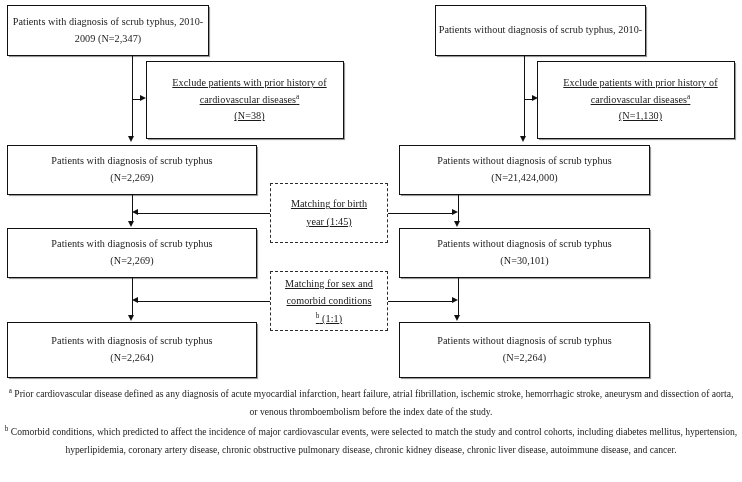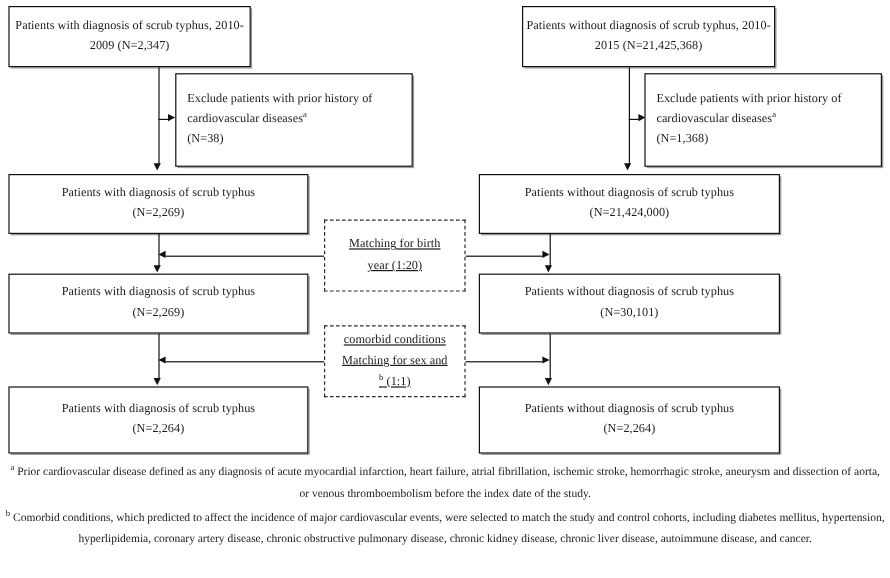--- a/index.html
+++ b/index.html
@@ -35,24 +35,25 @@
     justify-content: center;
     text-align: center;
     font-size: 10.2px;
     line-height: 1.62;
     letter-spacing: 0.05px;
     box-shadow: 1.5px 1.5px 0 -0.4px #9a9a9a;
   }
   .box .ln { display: block; white-space: nowrap; }
 
   .box.left-align {
-    align-items: flex-start;
+    align-items: center;
     text-align: left;
     padding-left: 9px;
     justify-content: center;
+    text-decoration: underline;
   }
 
   .box.dashed {
     border: 1.2px dashed #2b2b2b;
     box-shadow: none;
     font-size: 10.2px;
     line-height: 1.72;
     text-decoration: underline;
   }
 
@@ -156,44 +157,43 @@
   <div class="hline" style="left:138px; top:301px; width:132px;"></div>
   <div class="arrow-left" style="left:132px; top:297.4px;"></div>
 
   <div class="box" style="left:7px; top:322px; width:250px; height:56px;">
     <span class="ln">Patients with diagnosis of scrub typhus</span>
     <span class="ln">(N=2,264)</span>
   </div>
 
   <div class="box dashed" style="left:270px; top:183px; width:118px; height:60px;">
     <span class="ln">Matching for birth</span>
-    <span class="ln">year (1:20)</span>
+    <span class="ln">year (1:45)</span>
   </div>
 
   <div class="box dashed" style="left:270px; top:271px; width:118px; height:60px;">
+    <span class="ln">Matching for sex and</span>
     <span class="ln">comorbid conditions</span>
-    <span class="ln">Matching for sex and</span>
     <span class="ln"><span class="sup">b</span> <span>(1:1)</span></span>
   </div>
 
   <div class="box" style="left:399px; top:5px; width:211px; height:51px;margin-left:36px;">
     <span class="ln">Patients without diagnosis of scrub typhus, 2010-</span>
-    <span class="ln">2015 (N=21,425,368)</span>
   </div>
 
   <div class="vline" style="left:524px; top:56px; height:81px;"></div>
   <div class="arrow-down" style="left:520.4px; top:136px;"></div>
 
   <div class="hline" style="left:524px; top:99px; width:9px;"></div>
   <div class="arrow-right" style="left:532px; top:95.4px;"></div>
 
   <div class="box left-align" style="left:537px; top:61px; width:198px; height:78px;">
     <span class="ln">Exclude patients with prior history of</span>
     <span class="ln"><span>cardiovascular diseases</span><span class="sup">a</span></span>
-    <span class="ln">(N=1,368)</span>
+    <span class="ln">(N=1,130)</span>
   </div>
 
   <div class="box" style="left:399px; top:145px; width:251px; height:50px;">
     <span class="ln">Patients without diagnosis of scrub typhus</span>
     <span class="ln">(N=21,424,000)</span>
   </div>
 
   <div class="vline" style="left:458px; top:195px; height:27px;"></div>
   <div class="arrow-down" style="left:454.4px; top:221px;"></div>
 

